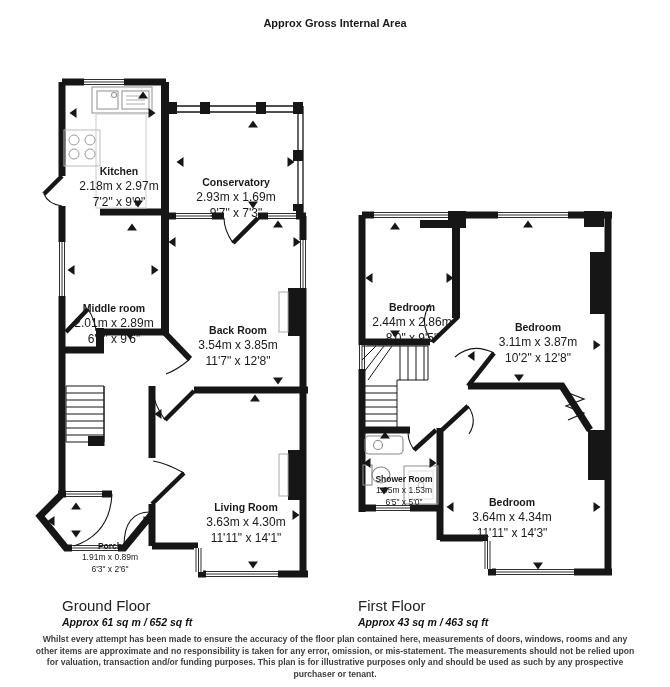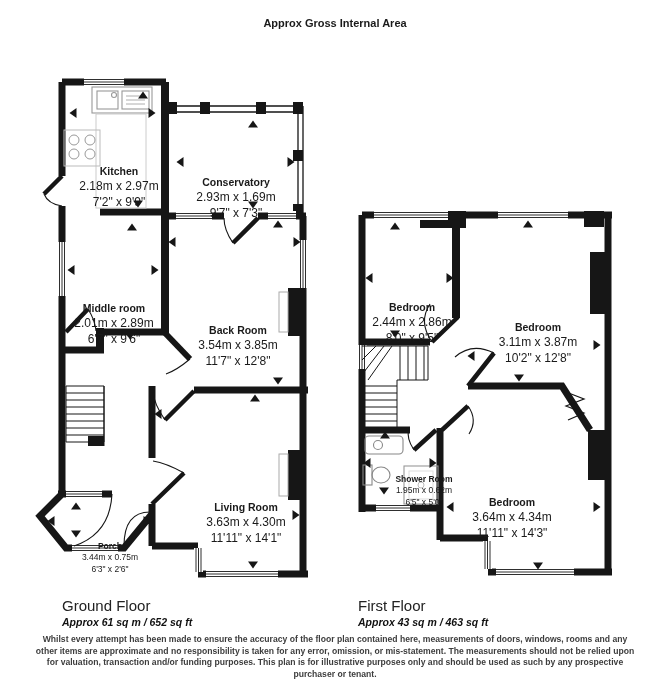--- a/index.html
+++ b/index.html
@@ -232,37 +232,37 @@
   <span class="rm">3.54m x 3.85m</span>
   <span class="ri">11'7" x 12'8"</span>
 </div>
 <div class="room-label" style="left:246px;top:460px">
   <span class="rn">Living Room</span>
   <span class="rm">3.63m x 4.30m</span>
   <span class="ri">11'11" x 14'1"</span>
 </div>
 <div class="room-label small" style="left:110px;top:501px">
   <span class="rn">Porch</span>
-  <span class="rm">3.44m x 0.75m</span>
+  <span class="rm">1.91m x 0.89m</span>
   <span class="ri">6'3" x 2'6"</span>
 </div>
 
 <div class="room-label" style="left:412px;top:260px">
   <span class="rn">Bedroom</span>
   <span class="rm">2.44m x 2.86m</span>
   <span class="ri">8'0" x 9'5"</span>
 </div>
 <div class="room-label" style="left:538px;top:280px">
   <span class="rn">Bedroom</span>
   <span class="rm">3.11m x 3.87m</span>
   <span class="ri">10'2" x 12'8"</span>
 </div>
-<div class="room-label small" style="left:424px;top:434px">
+<div class="room-label small" style="left:404px;top:434px">
   <span class="rn">Shower Room</span>
-  <span class="rm">1.95m x 0.62m</span>
+  <span class="rm">1.95m x 1.53m</span>
   <span class="ri">6'5" x 5'0"</span>
 </div>
 <div class="room-label" style="left:512px;top:455px">
   <span class="rn">Bedroom</span>
   <span class="rm">3.64m x 4.34m</span>
   <span class="ri">11'11" x 14'3"</span>
 </div>
 
 <div class="abs floor-name" style="left:62px;top:597px">Ground Floor</div>
 <div class="abs floor-area" style="left:62px;top:616px">Approx 61 sq m / 652 sq ft</div>

